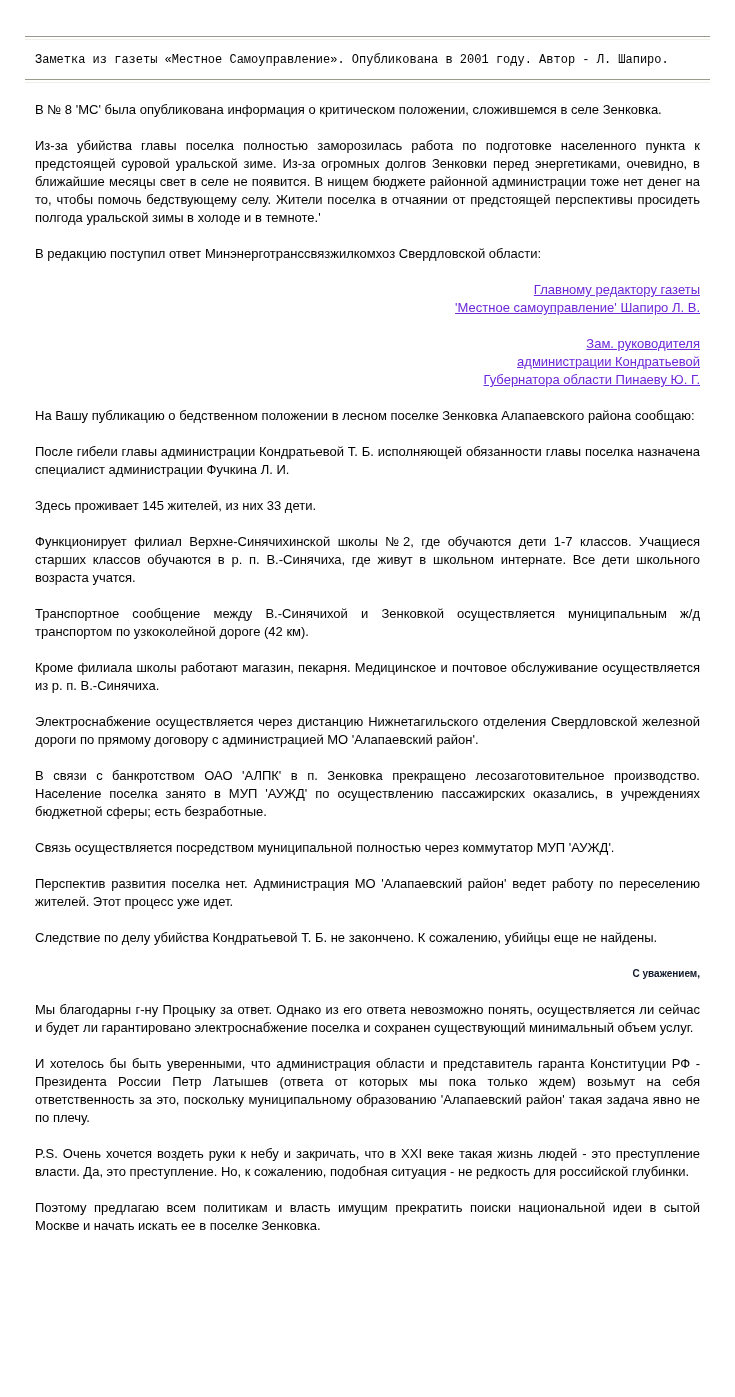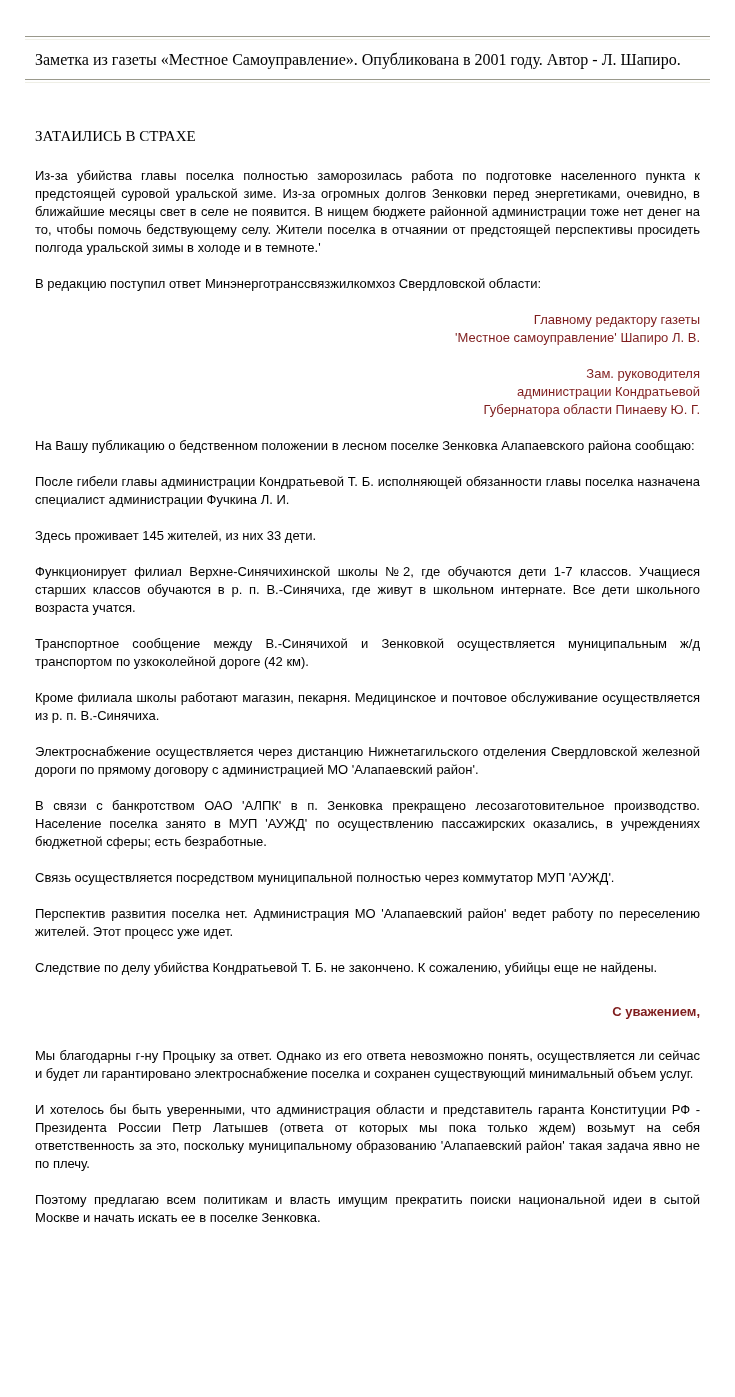--- a/index.html
+++ b/index.html
@@ -16,22 +16,22 @@
     color: #000000;
   }
   .rule {
     border: 0;
     height: 2px;
     border-top: 1px solid #9a998c;
     border-bottom: 1px solid #efefe6;
     margin: 0 25px;
   }
   .masthead-note {
-    font-family: Liberation Serif, serif;
-    font-size: 16px;
+    font-family: Liberation Mono, monospace;
+    font-size: 12px;
     line-height: 20px;
     margin: 10px 35px 9px 35px;
     color: #000000;
   }
   .article {
     margin: 0 35px;
   }
   .article-title {
     font-family: "Liberation Serif", serif;
     font-size: 15px;
@@ -44,42 +44,43 @@
     line-height: 18px;
     text-align: justify;
     margin: 18px 0;
     color: #000000;
   }
   .addr-block {
     font-size: 13px;
     line-height: 18px;
     text-align: right;
     margin: 18px 0;
-    color: #7f1d1d;
+    color: #6d28d9;
+    text-decoration: underline;
   }
   .signature-block {
-    font-size: 13px;
+    font-size: 10px;
     line-height: 18px;
     text-align: right;
     font-weight: bold;
-    margin: 26px 0;
-    color: #7f1d1d;
+    margin: 18px 0;
+    color: #0f172a;
   }
 </style>
 </head>
 <body>
 
 <hr class="rule">
 <div class="masthead-note">Заметка из газеты «Местное Самоуправление». Опубликована в 2001 году. Автор - Л. Шапиро.</div>
 <hr class="rule">
 
 <div class="article">
 
-  <div class="article-title">ЗАТАИЛИСЬ В СТРАХЕ</div>
 
+  <p class="body">В № 8 'МС' была опубликована информация о критическом положении, сложившемся в селе Зенковка.</p>
   <p class="body">Из-за убийства главы поселка полностью заморозилась работа по подготовке населенного пункта к предстоящей суровой уральской зиме. Из-за огромных долгов Зенковки перед энергетиками, очевидно, в ближайшие месяцы свет в селе не появится. В нищем бюджете районной администрации тоже нет денег на то, чтобы помочь бедствующему селу. Жители поселка в отчаянии от предстоящей перспективы просидеть полгода уральской зимы в холоде и в темноте.'</p>
   <p class="body">В редакцию поступил ответ Минэнерготранссвязжилкомхоз Свердловской области:</p>
 
   <div class="addr-block">
     <div>Главному редактору газеты</div>
     <div>'Местное самоуправление' Шапиро Л. В.</div>
   </div>
 
   <div class="addr-block">
     <div>Зам. руководителя</div>
@@ -98,15 +99,16 @@
   <p class="body">Связь осуществляется посредством муниципальной полностью через коммутатор МУП 'АУЖД'.</p>
   <p class="body">Перспектив развития поселка нет. Администрация МО 'Алапаевский район' ведет работу по переселению жителей. Этот процесс уже идет.</p>
   <p class="body">Следствие по делу убийства Кондратьевой Т. Б. не закончено. К сожалению, убийцы еще не найдены.</p>
 
   <div class="signature-block">
     <div>С уважением,</div>
   </div>
 
   <p class="body">Мы благодарны г-ну Процыку за ответ. Однако из его ответа невозможно понять, осуществляется ли сейчас и будет ли гарантировано электроснабжение поселка и сохранен существующий минимальный объем услуг.</p>
   <p class="body">И хотелось бы быть уверенными, что администрация области и представитель гаранта Конституции РФ - Президента России Петр Латышев (ответа от которых мы пока только ждем) возьмут на себя ответственность за это, поскольку муниципальному образованию 'Алапаевский район' такая задача явно не по плечу.</p>
+  <p class="body">P.S. Очень хочется воздеть руки к небу и закричать, что в XXI веке такая жизнь людей - это преступление власти. Да, это преступление. Но, к сожалению, подобная ситуация - не редкость для российской глубинки.</p>
   <p class="body">Поэтому предлагаю всем политикам и власть имущим прекратить поиски национальной идеи в сытой Москве и начать искать ее в поселке Зенковка.</p>
 
 </div>
 
 </body></html>

